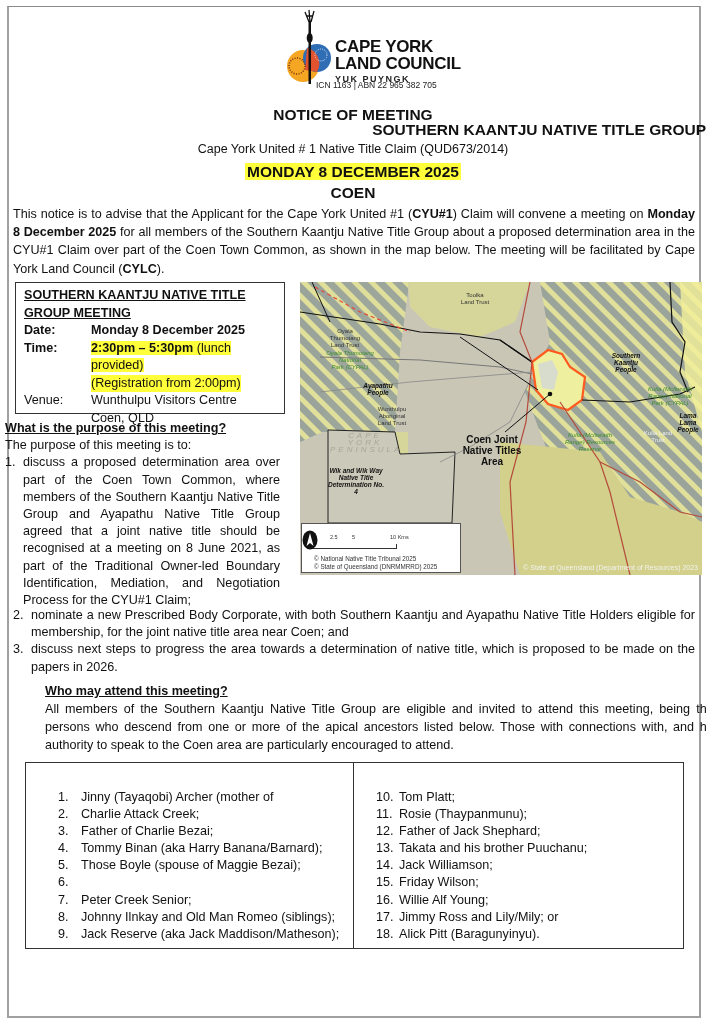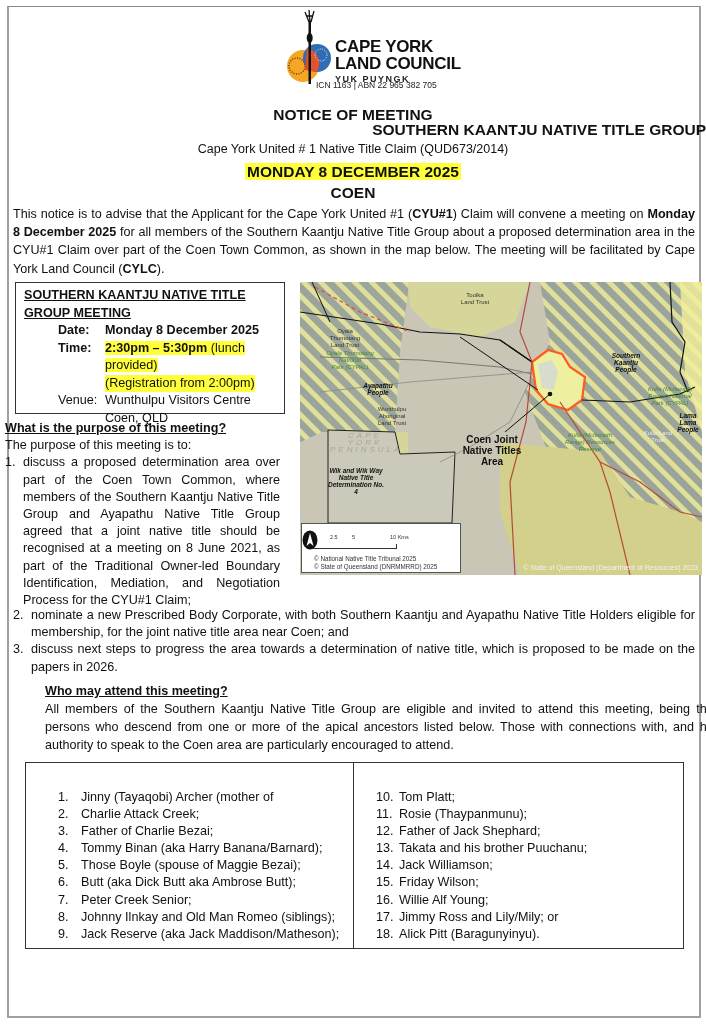--- a/index.html
+++ b/index.html
@@ -18,21 +18,21 @@
   .t1 { top:100px; font-weight:bold; font-size:15.5px;margin-top:6px; }
   .t2 { top:121px; font-weight:bold; font-size:15.5px;text-align:right; }
   .t3 { top:142px; font-size:12.5px; }
   .t4 { top:163px; font-weight:bold; font-size:15.5px; }
   .t4 span { background:#ffff3a; padding:0 2px; }
   .t5 { top:184px; font-weight:bold; font-size:15.5px; }
   .intro { position:absolute; left:13px; top:205px; width:682px; font-size:12.6px; line-height:18.2px; text-align:justify; }
   .meeting-box { position:absolute; left:15px; top:282px; width:270px; height:132px; border:1px solid #333; box-sizing:border-box; padding:4px 8px; font-size:12.6px; line-height:17.5px; }
   .mb-title { font-weight:bold; text-decoration:underline; }
   .mb-row { display:flex; }
-  .mb-lab { width:47px; flex:none;margin-left:34px; }
+  .mb-lab { width:67px; flex:none; }
   .bold { font-weight:bold; }
   .hl { background:#ffff3a; }
   .purpose { position:absolute; left:5px; top:420px; width:275px; font-size:12.6px; line-height:17.2px; }
   .h-u { font-weight:bold; text-decoration:underline; }
   .ol { margin:0; padding:0; list-style:none; }
   .ol li { display:flex; text-align:justify; }
   .ol li .num { width:18px; flex:none; }
   .ol li .txt { flex:1; }
   .purpose2 { position:absolute; left:13px; top:607px; width:682px; font-size:12.6px; line-height:17.2px; }
   .attend { position:absolute; left:13px; top:682px; width:682px; font-size:12.6px; line-height:18px;margin-left:32px; }
@@ -159,21 +159,20 @@
       <div class="anc-item">
         <span class="n">4.</span>
         <span>Tommy Binan (aka Harry Banana/Barnard);</span>
       </div>
       <div class="anc-item">
         <span class="n">5.</span>
         <span>Those Boyle (spouse of Maggie Bezai);</span>
       </div>
       <div class="anc-item">
         <span class="n">6.</span>
-        <span>Butt (aka Dick Butt aka Ambrose Butt);</span>
       </div>
       <div class="anc-item">
         <span class="n">7.</span>
         <span>Peter Creek Senior;</span>
       </div>
       <div class="anc-item">
         <span class="n">8.</span>
         <span>Johnny Ilnkay and Old Man Romeo (siblings);</span>
       </div>
       <div class="anc-item">

